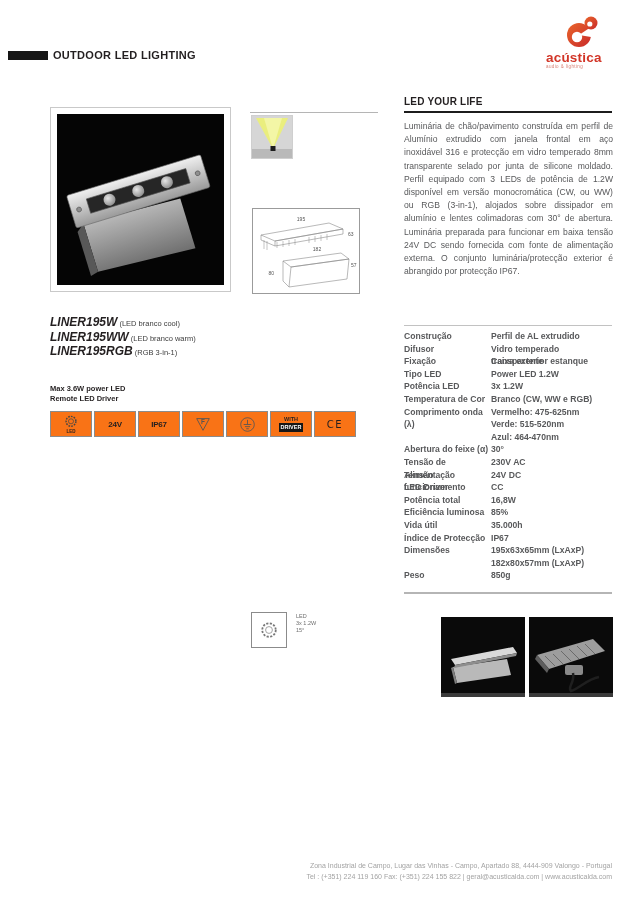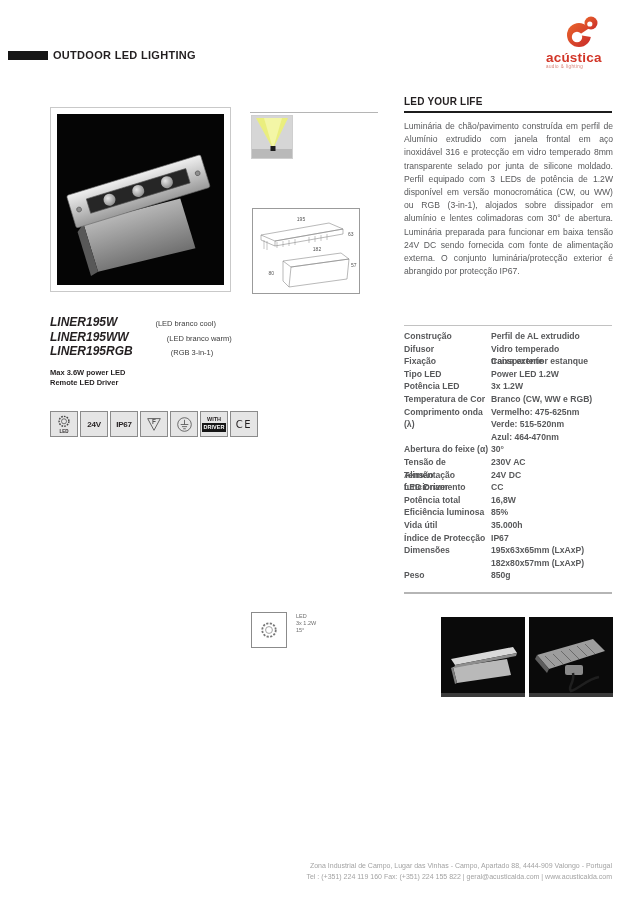--- a/index.html
+++ b/index.html
@@ -21,27 +21,27 @@
   .rule-spec-bottom{position:absolute;left:404px;top:592px;width:208px;height:2px;background:#b5b5b5;}
 
   
   .photo-frame{position:absolute;left:50px;top:107px;width:181px;height:185px;border:1px solid #c9c9c9;
                background:#fff;box-sizing:border-box;padding:6px;}
   .photo-inner{width:100%;height:100%;background:#050505;}
 
   .product-list{position:absolute;left:50px;top:315px;line-height:11.5px;}
   .product-item{white-space:nowrap;}
   .product-name{font-size:12px;font-weight:700;font-style:italic;}
-  .product-desc{font-size:7.5px;color:#3c3c3c;padding-left:36px;}
-
-  .power-notes{position:absolute;left:50px;top:368px;font-size:7.5px;font-weight:700;line-height:9.5px;}
+  .product-desc{font-size:7.5px;color:#3c3c3c;}
+
+  .power-notes{position:absolute;left:50px;top:384px;font-size:7.5px;font-weight:700;line-height:9.5px;}
 
   .badges{position:absolute;left:50px;top:411px;display:flex;gap:2px;}
-  .badge{width:28px;height:26px;border:1px solid #8b8b8b;box-sizing:border-box;display:flex;
-         flex-direction:column;align-items:center;justify-content:center;background:#e5e5e5;}
+  .badge{width:42px;height:26px;border:1px solid #8b8b8b;box-sizing:border-box;display:flex;
+         flex-direction:column;align-items:center;justify-content:center;background:#f97316;}
   .badge-txt{font-size:8px;font-weight:700;letter-spacing:-.2px;}
   .badge-ce{font-size:10px;font-weight:500;letter-spacing:1.5px;font-family:"DejaVu Sans",sans-serif;}
   .badge-led-word{font-size:4.5px;font-weight:700;line-height:5px;}
   .wd-top{font-size:5.5px;font-weight:700;line-height:7px;}
   .wd-bottom{font-size:5.5px;font-weight:700;line-height:7px;background:#161616;color:#fff;padding:1px 2px;}
 
   
   .beam-box{position:absolute;left:251px;top:115px;width:42px;height:44px;border:1px solid #cfcfcf;box-sizing:border-box;}
   .draw-box{position:absolute;left:252px;top:208px;width:108px;height:86px;border:1px solid #9b9b9b;box-sizing:border-box;background:#fff;}
 

